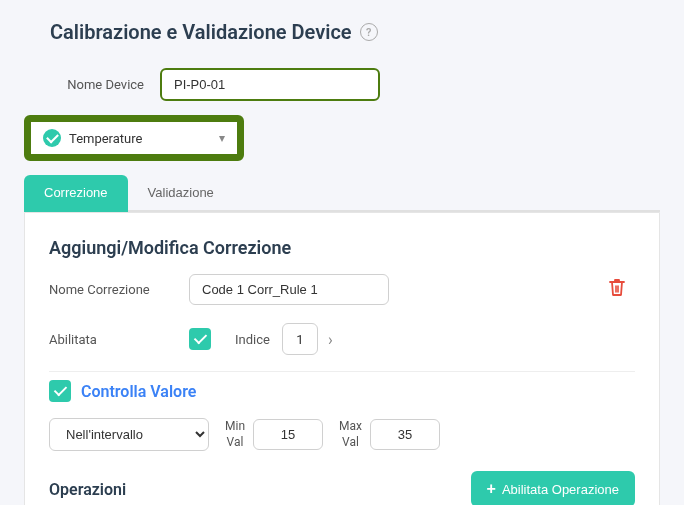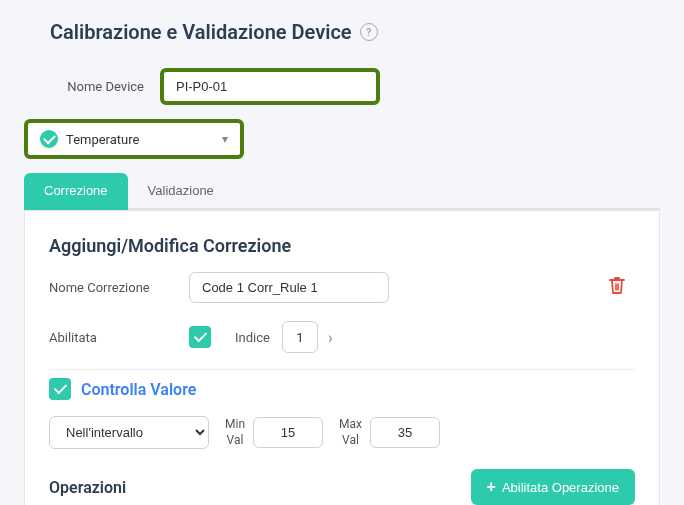--- a/index.html
+++ b/index.html
@@ -44,31 +44,31 @@
       margin-bottom: 14px;
     }
     .form-label {
       width: 120px;
       text-align: right;
       margin-right: 16px;
       color: #555;
       font-size: 13px;
     }
     .text-input {
-      border: 4px solid #4d7c0f;
+      border: 2px solid #4d7c0f;
       border-radius: 6px;
       padding: 7px 12px;
       font-size: 13px;
       color: #333;
       background: #fff;
       width: 220px;
       outline: none;
     }
     .select-measure {
-      border: 4px solid #4d7c0f;
+      border: 7px solid #4d7c0f;
       border-radius: 6px;
       padding: 7px 12px;
       font-size: 13px;
       color: #333;
       background: #fff;
       width: 220px;
       outline: none;
       display: flex;
       align-items: center;
       justify-content: space-between;

